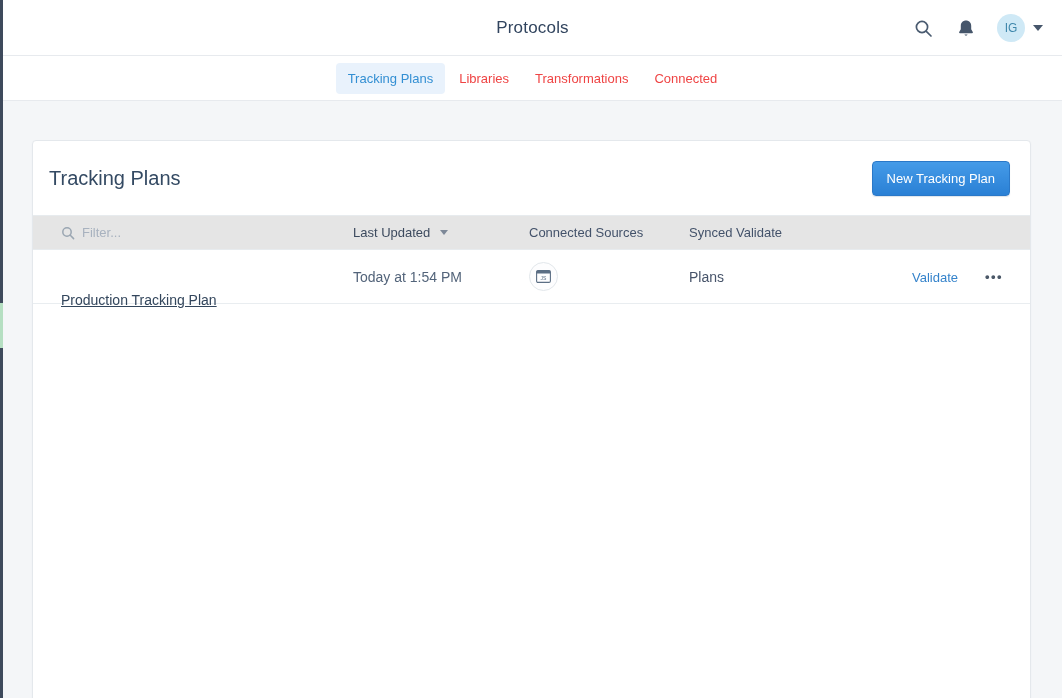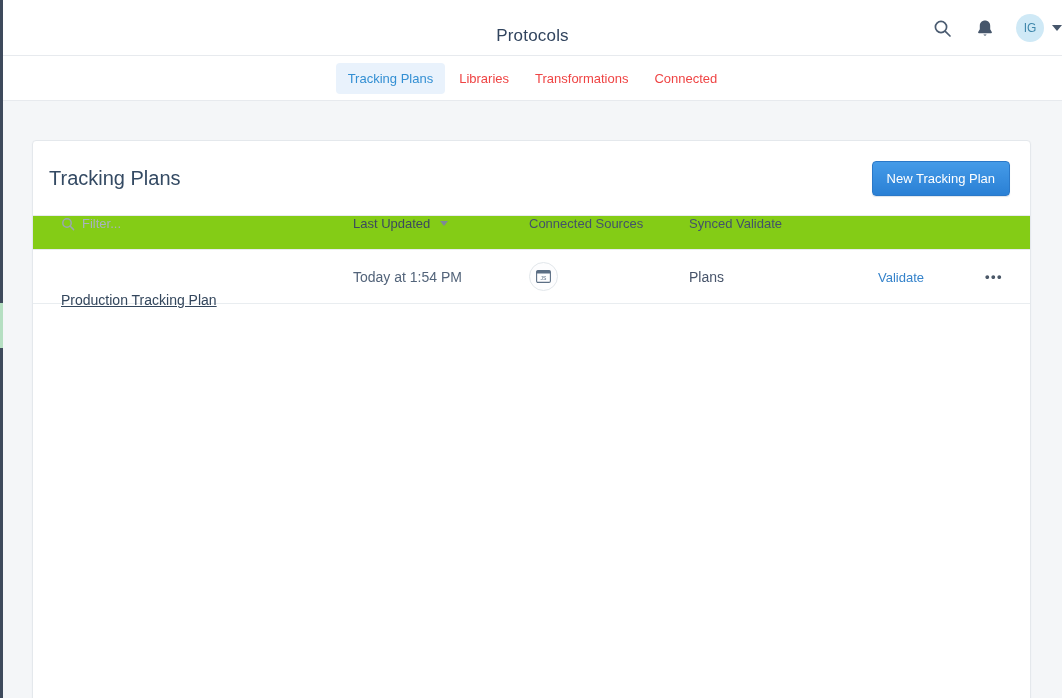--- a/index.html
+++ b/index.html
@@ -19,26 +19,26 @@
     background: #b5dfc2;
   }
   .app { margin-left: 3px; height: 698px; display: flex; flex-direction: column; }
 
   
   .topbar {
     position: relative; height: 56px; background: #ffffff;
     border-bottom: 1px solid #e7eaee; flex: 0 0 auto;
   }
   .topbar-title {
-    position: absolute; left: 0; right: 0; top: 8px; height: 56px;
+    position: absolute; left: 0; right: 0; top: 0; height: 56px;
     display: flex; align-items: center; justify-content: center;
     font-size: 17px; font-weight: 500; color: #31445e; letter-spacing: .2px;
   }
   .topbar-right {
-    position: absolute; right: 0; top: 0; height: 56px;
+    position: absolute; right: 19px; top: 0; height: 56px;
     display: flex; align-items: center; gap: 20px;
   }
   .icon-btn { background: none; border: none; cursor: pointer; display: flex; align-items: center; padding: 2px; }
   .avatar-wrap { display: flex; align-items: center; gap: 8px; cursor: pointer; }
   .avatar {
     width: 28px; height: 28px; border-radius: 50%;
     background: #cfe9f6; color: #3e87ab;
     display: flex; align-items: center; justify-content: center;
     font-size: 12px; font-weight: 500;
   }
@@ -74,34 +74,34 @@
   .primary-btn {
     height: 35px; padding: 0 14px; border-radius: 4px;
     background: linear-gradient(#459be8, #2a80d5);
     border: 1px solid #2a78c8; color: #ffffff; font-size: 13px; font-weight: 500;
     font-family: "Liberation Sans", sans-serif; cursor: pointer;
     box-shadow: 0 1px 1px rgba(30,70,120,.15);
   }
 
   
   .thead {
-    display: flex; align-items: flex-start; height: 35px;
-    background: #84cc16; border-top: 1px solid #e7ebee; border-bottom: 1px solid #e7ebee;
+    display: flex; align-items: center; height: 35px;
+    background: #e5e5e5; border-top: 1px solid #e7ebee; border-bottom: 1px solid #e7ebee;
     font-size: 13px; color: #43526a;
   }
   .trow {
     display: flex; align-items: center; height: 54px;
     border-bottom: 1px solid #e9edf0; font-size: 14px; color: #47546a;
     background: #fff;
   }
   .col-name { flex: 0 0 320px; padding-left: 28px; display: flex; align-items: center; }
   .col-updated { flex: 0 0 176px; }
   .col-sources { flex: 0 0 160px; }
   .col-libs { flex: 1 1 auto; }
-  .col-validate { flex: 0 0 80px; text-align: left; }
+  .col-validate { flex: 0 0 80px; text-align: right; }
   .col-menu { flex: 0 0 72px; display: flex; justify-content: center; }
 
   .filter-wrap { display: flex; align-items: center; gap: 7px; width: 100%; }
   .filter-input {
     border: none; outline: none; background: transparent;
     font-size: 13px; color: #3c4a5e; width: 200px;
     font-family: "Liberation Sans", sans-serif;
   }
   .filter-input::placeholder { color: #a8b2bf; }
   .sort-col { display: inline-flex; align-items: center; gap: 10px; cursor: pointer; color: #3c4a5e; }

